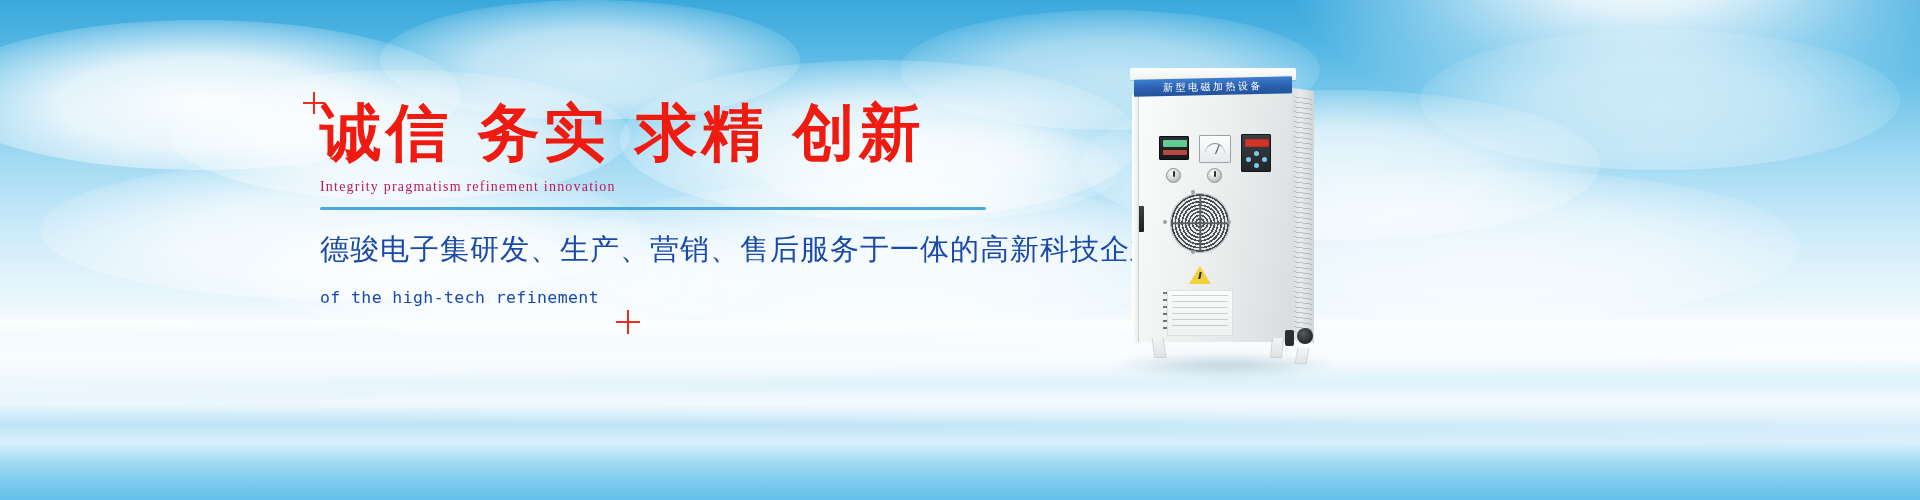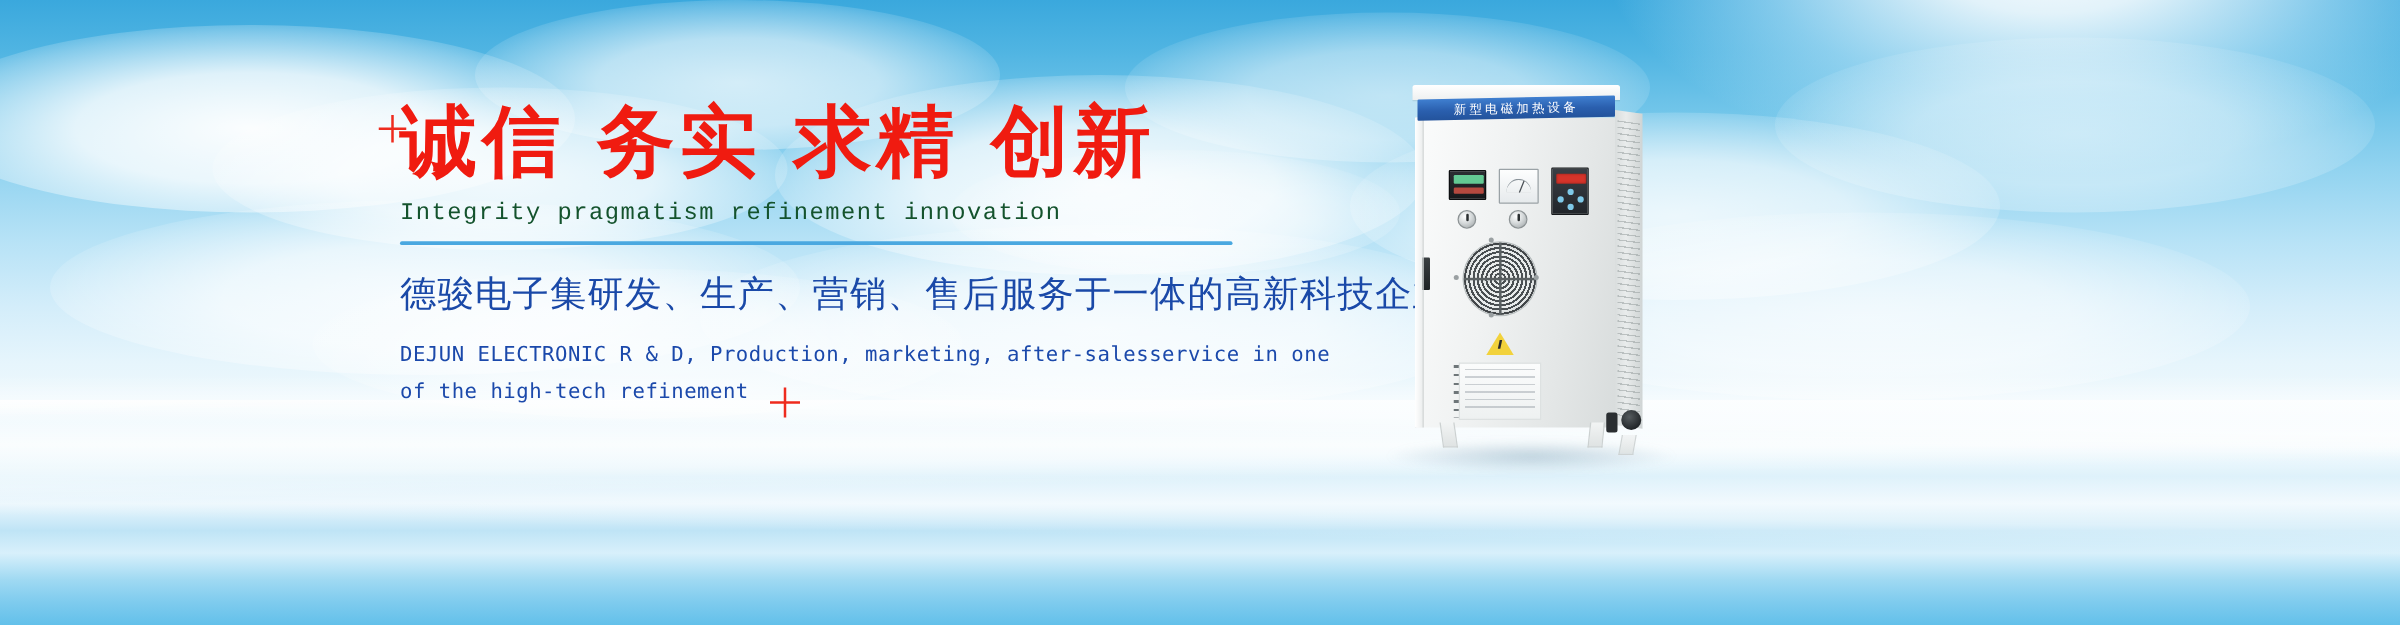--- a/index.html
+++ b/index.html
@@ -72,36 +72,36 @@
   .c5 { left:900px;  top:10px;  width:420px; height:120px; opacity:.6; }
   .c6 { left:1080px; top:90px;  width:520px; height:150px; opacity:.8; }
   .c7 { left:1420px; top:30px;  width:480px; height:140px; opacity:.55; }
   .c8 { left:40px;   top:160px; width:600px; height:140px; opacity:.85; }
   .c9 { left:560px;  top:180px; width:640px; height:150px; opacity:.8; }
   .c10{ left:1180px; top:170px; width:620px; height:150px; opacity:.7; }
   .c11{ left:760px;  top:120px; width:360px; height:100px; opacity:.6; }
   .c12{ left:250px;  top:215px; width:520px; height:120px; opacity:.7; }
 
   
-  .copy { position:absolute; left:320px; top:80px; width:720px; }
+  .copy { position:absolute; left:320px; top:100px; width:720px; }
 
   .headline {
     font-family:"DejaVu Sans", sans-serif;
     font-size:62px;
     font-weight:700;
     color:#f01b10;
     letter-spacing:4px;
     line-height:1.05;
     white-space:nowrap;
   }
   .tagline {
     margin-top:14px;
-    font-family:Liberation Mono, monospace;
-    font-size:19px;
-    color:#14532d;
+    font-family:Liberation Serif, serif;
+    font-size:14px;
+    color:#be185d;
     letter-spacing:1.2px;
     white-space:nowrap;
   }
   .divider {
     margin-top:12px;
     width:666px; height:3px;
     background:#4aa8e0;
     border-radius:2px;
   }
   .subhead {
@@ -342,21 +342,20 @@
 
   <div class="plus plus-a"></div>
   <div class="plus plus-b"></div>
 
   <div class="copy">
     <div class="headline">诚信 务实 求精 创新</div>
     <div class="tagline">Integrity  pragmatism  refinement  innovation</div>
     <div class="divider"></div>
     <div class="subhead">德骏电子集研发、生产、营销、售后服务于一体的高新科技企业</div>
     <div class="desc">
-      <div>DEJUN ELECTRONIC R &amp; D, Production, marketing, after-salesservice in one</div>
       <div>of the high-tech refinement</div>
     </div>
   </div>
 
   <div class="m-shadow"></div>
 
   <div class="machine">
     <div class="m-top"></div>
     <div class="m-side"></div>
     <div class="m-body">

